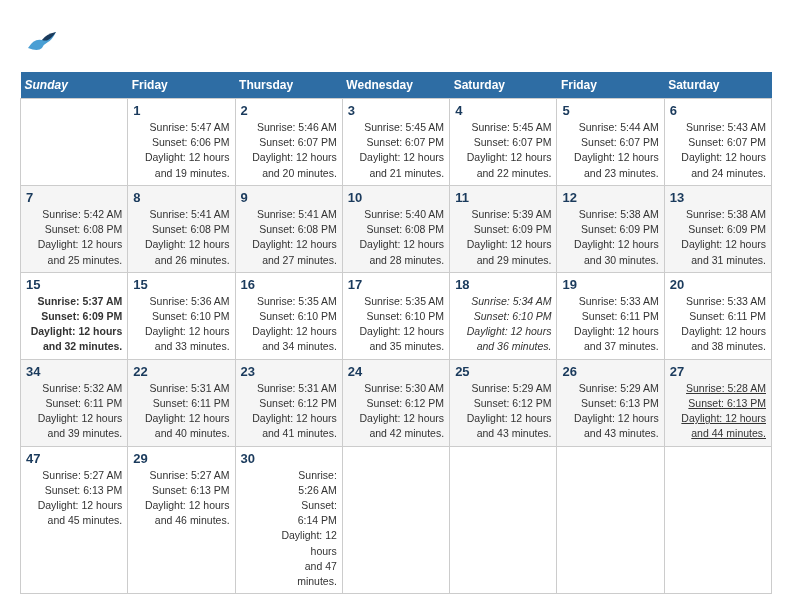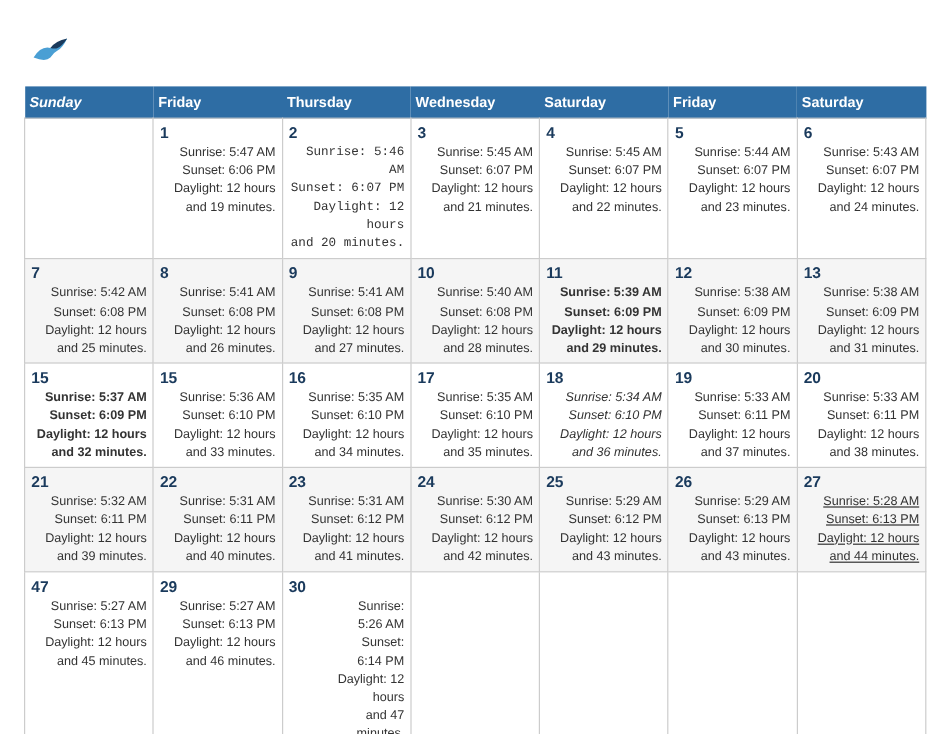--- a/index.html
+++ b/index.html
@@ -135,21 +135,21 @@
         <td class="empty-cell"></td>
         <td>
           <span class="day-number">1</span>
           <div class="day-info" style="white-space: pre-line;">Sunrise: 5:47 AM
 Sunset: 6:06 PM
 Daylight: 12 hours
 and 19 minutes.</div>
         </td>
         <td>
           <span class="day-number">2</span>
-          <div class="day-info" style="white-space: pre-line; font-family: Liberation Mono, monospace;">Sunrise: 5:46 AM
+          <div class="day-info" style="white-space: pre-line;">Sunrise: 5:46 AM
 Sunset: 6:07 PM
 Daylight: 12 hours
 and 20 minutes.</div>
         </td>
         <td>
           <span class="day-number">3</span>
           <div class="day-info" style="white-space: pre-line;">Sunrise: 5:45 AM
 Sunset: 6:07 PM
 Daylight: 12 hours
 and 21 minutes.</div>
@@ -200,21 +200,21 @@
         </td>
         <td>
           <span class="day-number">10</span>
           <div class="day-info" style="white-space: pre-line;">Sunrise: 5:40 AM
 Sunset: 6:08 PM
 Daylight: 12 hours
 and 28 minutes.</div>
         </td>
         <td>
           <span class="day-number">11</span>
-          <div class="day-info" style="white-space: pre-line; font-weight: bold;">Sunrise: 5:39 AM
+          <div class="day-info" style="white-space: pre-line;">Sunrise: 5:39 AM
 Sunset: 6:09 PM
 Daylight: 12 hours
 and 29 minutes.</div>
         </td>
         <td>
           <span class="day-number">12</span>
           <div class="day-info" style="white-space: pre-line;">Sunrise: 5:38 AM
 Sunset: 6:09 PM
 Daylight: 12 hours
 and 30 minutes.</div>
@@ -273,21 +273,21 @@
         <td>
           <span class="day-number">20</span>
           <div class="day-info" style="white-space: pre-line;">Sunrise: 5:33 AM
 Sunset: 6:11 PM
 Daylight: 12 hours
 and 38 minutes.</div>
         </td>
       </tr>
       <tr>
         <td>
-          <span class="day-number">21</span>
+          <span class="day-number">34</span>
           <div class="day-info" style="white-space: pre-line;">Sunrise: 5:32 AM
 Sunset: 6:11 PM
 Daylight: 12 hours
 and 39 minutes.</div>
         </td>
         <td>
           <span class="day-number">22</span>
           <div class="day-info" style="white-space: pre-line;">Sunrise: 5:31 AM
 Sunset: 6:11 PM
 Daylight: 12 hours

